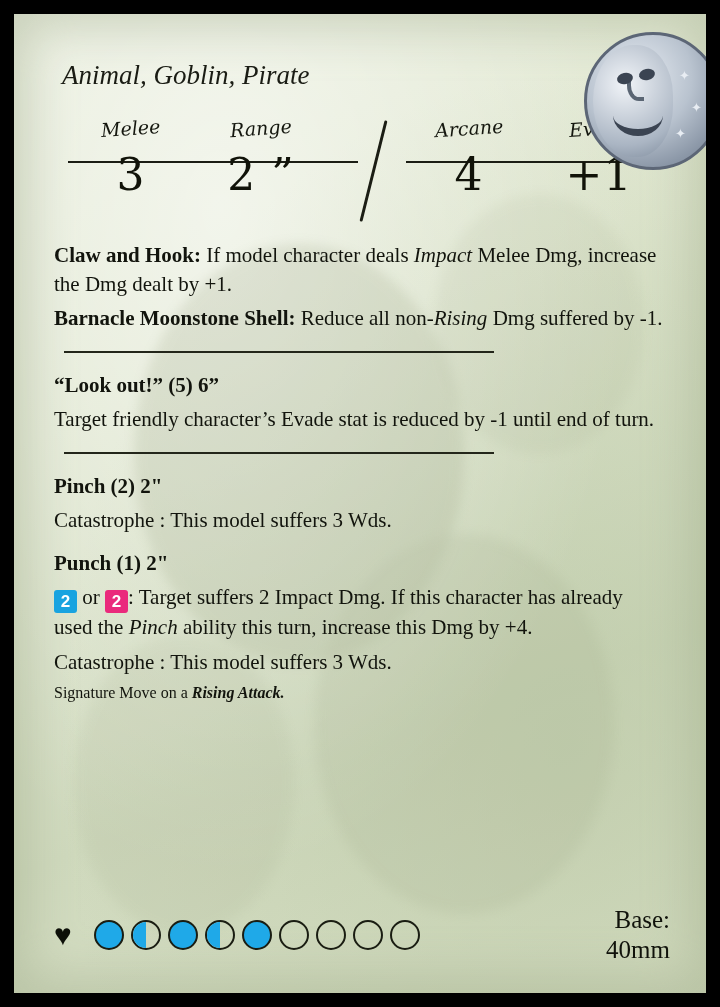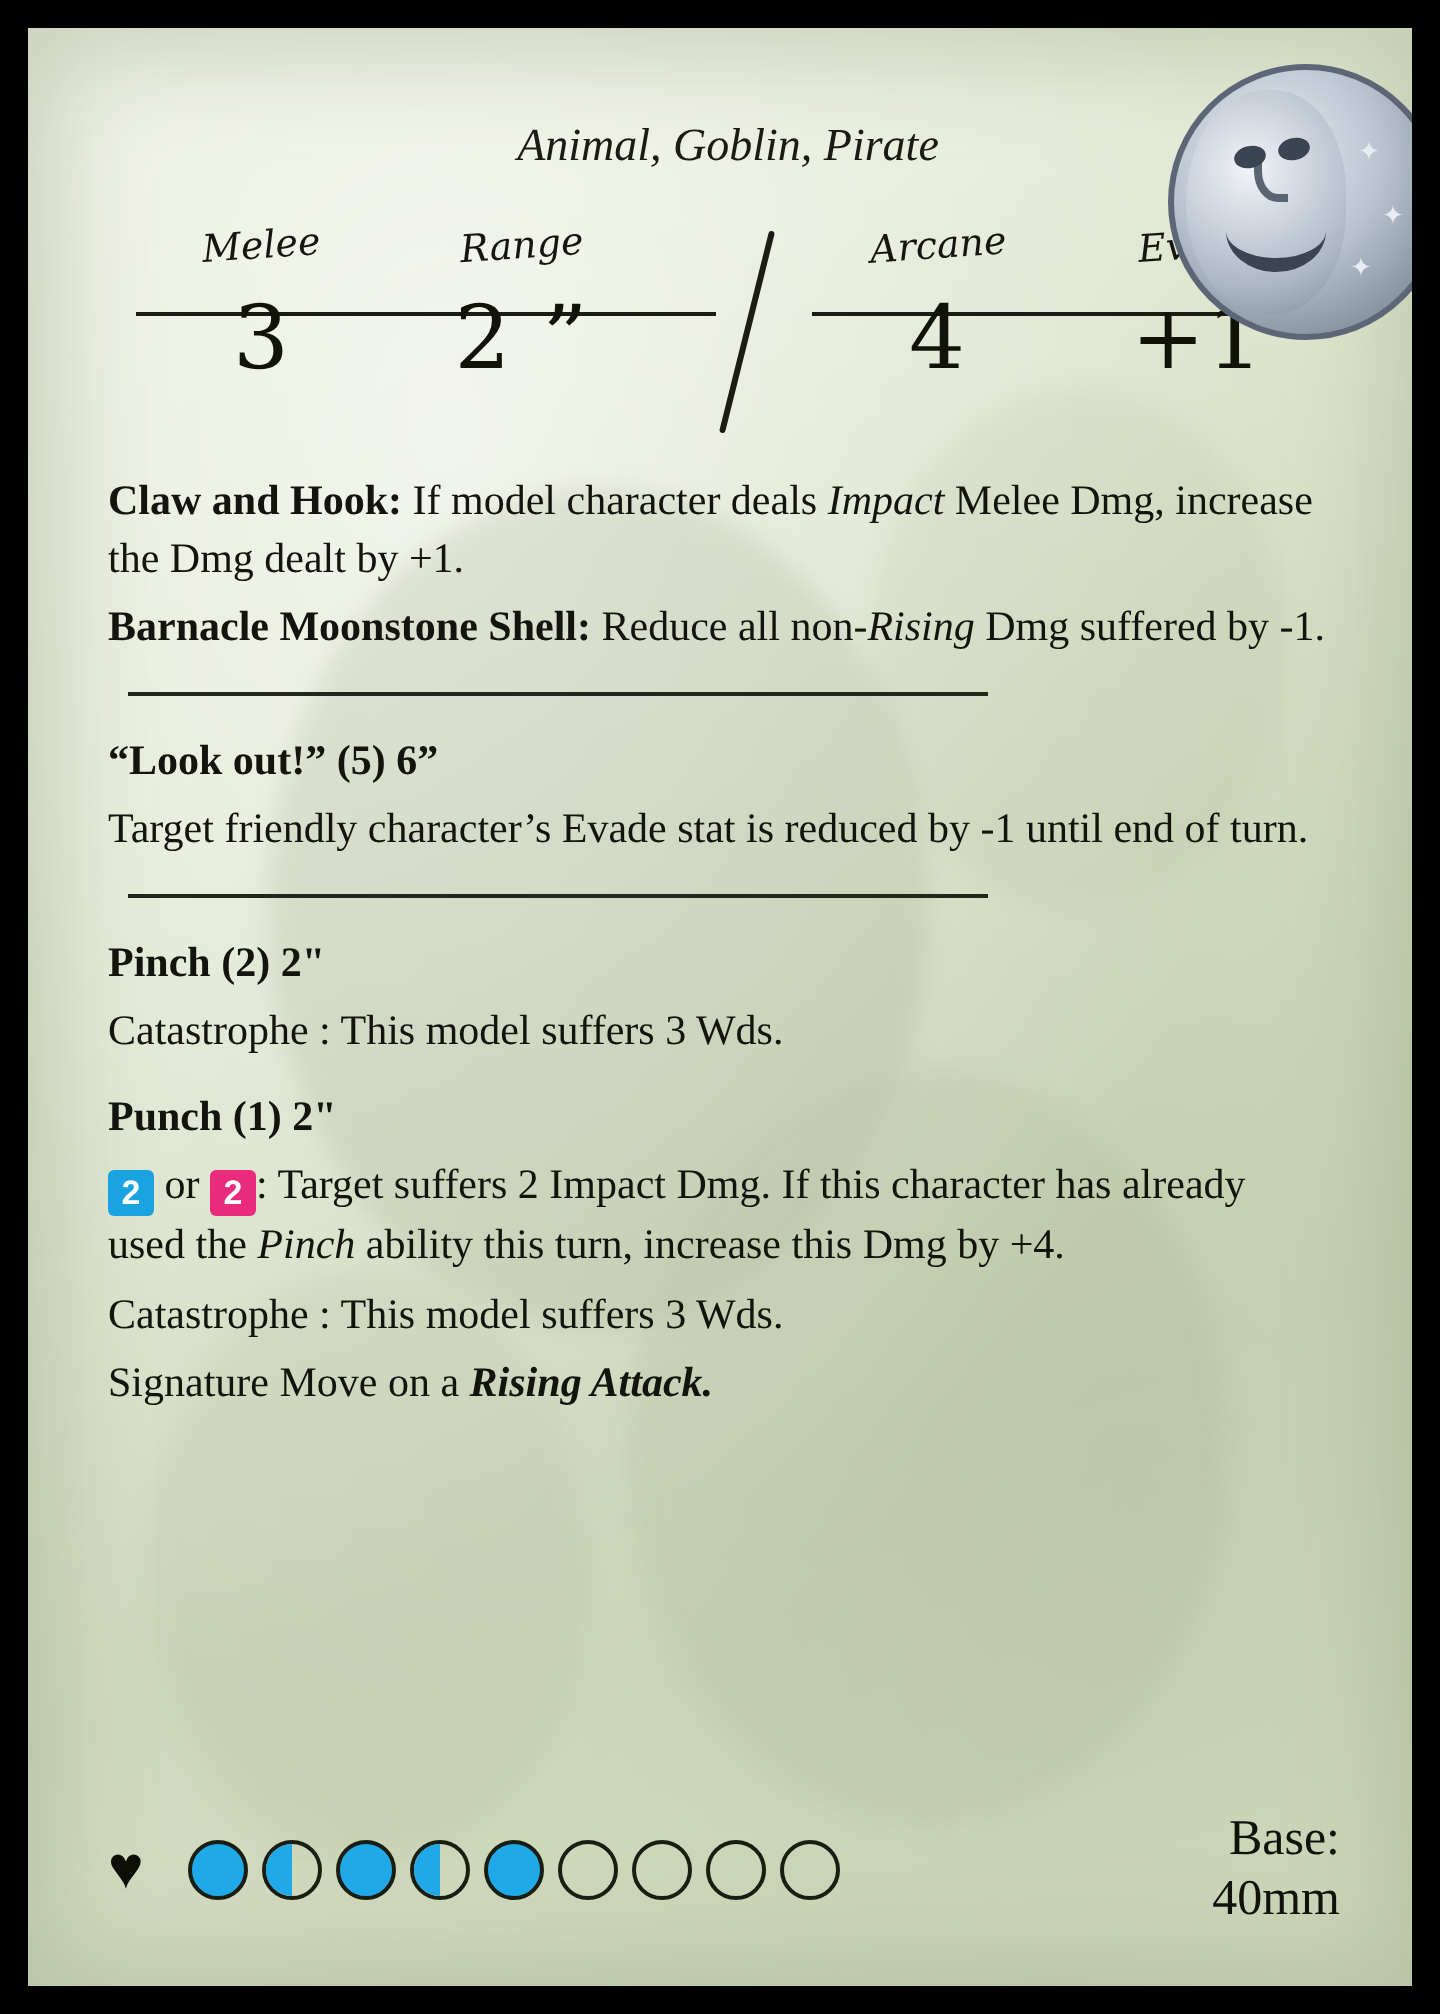--- a/index.html
+++ b/index.html
@@ -110,25 +110,24 @@
     font-family: "DejaVu Serif", serif;
     font-size: 54px;
     font-weight: bold;
     letter-spacing: 1px;
     color: #14160f;
     margin: 0 0 2px 0;
     line-height: 1.05;
     text-shadow: 0 1px 0 rgba(255,255,255,0.4);
   }
   .subtitle {
-    font-size: 23px;
+    font-size: 27px;
     font-style: italic;
     color: #1a1c14;
     margin: 10px 0 5px 8px;
-    text-align: center;
   }
 
   
   .stats {
     position: relative;
     margin-top: 26px;
     height: 118px;
   }
   .statgroup {
     position: absolute;
@@ -213,21 +212,21 @@
     border-radius: 3px;
     padding: 0 2px;
     vertical-align: -3px;
   }
   .pip.green { background: #1aa84a; }
   .pip.blue  { background: #19a3e0; }
   .pip.pink  { background: #ea2a7c; }
 
   .signature {
     margin-top: 24px;
-    font-size: 21px;
+    font-size: 16px;
   }
 
   
   .footer {
     position: absolute;
     left: 40px;
     right: 36px;
     bottom: 28px;
     display: flex;
     align-items: center;

